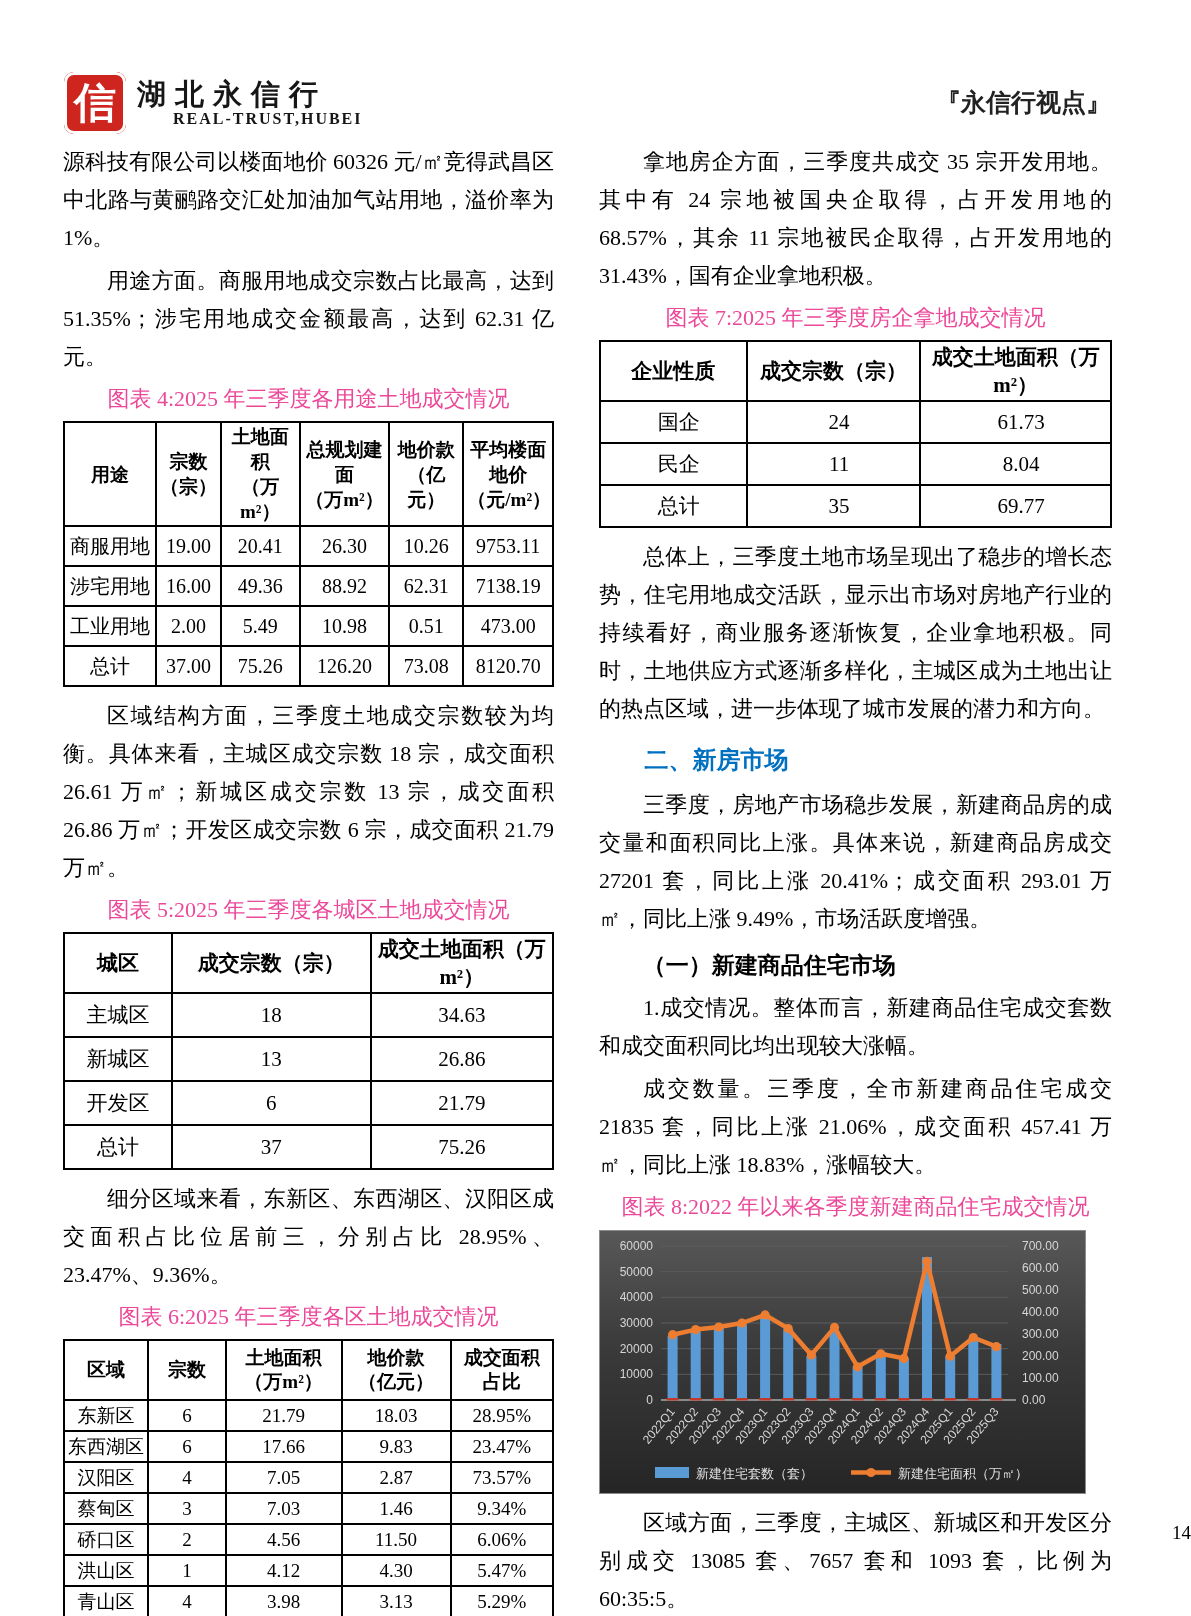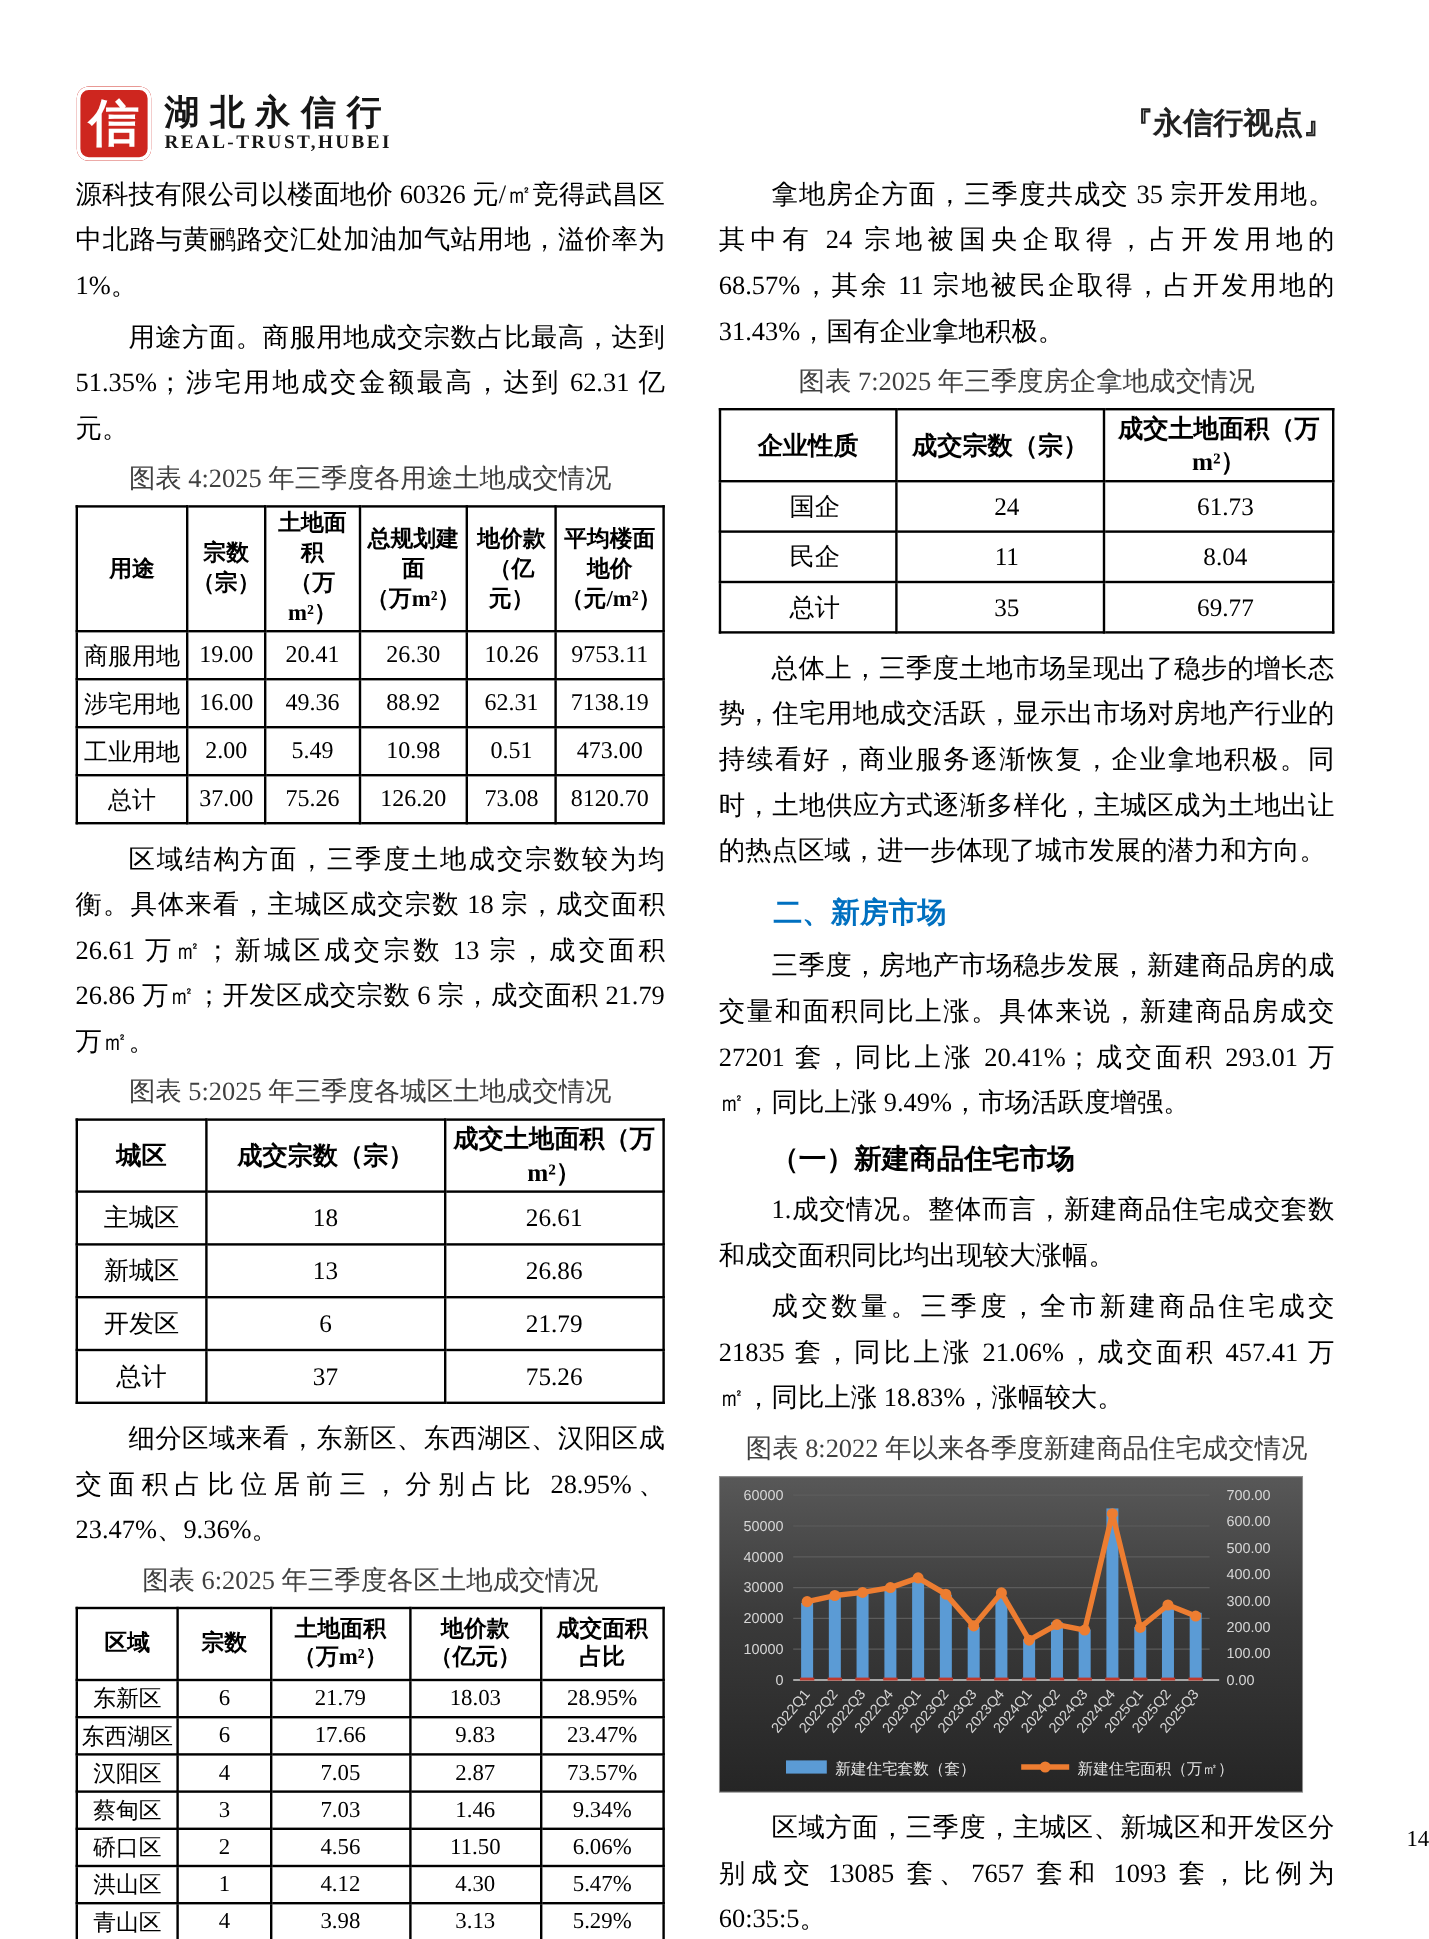--- a/index.html
+++ b/index.html
@@ -6,29 +6,29 @@
   .page{
     position:relative;width:1191px;height:1616px;margin:0 auto;background:#ffffff;
     overflow:hidden;font-family:"Liberation Serif","DejaVu Serif",serif;color:#000;
   }
   
   .header{position:absolute;top:72px;left:64px;right:80px;display:flex;justify-content:space-between;align-items:flex-start;}
   .logo{display:flex;align-items:center;gap:11px;}
   .logo-mark{width:62px;height:62px;background:#CE261F;border-radius:10px;display:flex;align-items:center;justify-content:center;
              color:#fff;font-size:42px;font-weight:bold;font-family:"DejaVu Serif",serif;box-shadow:inset 0 0 0 3px #fff,inset 0 0 0 6px #CE261F;}
   .brand-cn{font-size:29px;font-weight:bold;letter-spacing:9px;color:#161616;line-height:32px;font-family:"Liberation Sans","DejaVu Sans",sans-serif;}
-  .brand-en{font-size:16px;font-weight:bold;letter-spacing:2px;color:#161616;font-family:"Liberation Serif",serif;}
+  .brand-en{font-size:16px;font-weight:bold;letter-spacing:2px;color:#161616;font-family:"Liberation Serif",serif;margin-left:36px;}
   .masthead{font-size:25px;font-weight:bold;color:#222;margin-top:14px;font-family:"Liberation Sans","DejaVu Sans",sans-serif;}
   
   .columns{position:absolute;top:138px;left:63px;right:79px;display:flex;gap:45px;}
   .col-left{width:491px;flex:none;}
   .col-right{flex:1;min-width:0;}
   p.body{font-size:22px;line-height:38px;text-align:justify;margin:5px 0;text-indent:2em;}
   p.body.no-indent{text-indent:0;}
-  .fig-title{color:#404040;font-size:22px;text-align:center;margin:8px 0 7px;}
+  .fig-title{color:#ec4899;font-size:22px;text-align:center;margin:8px 0 7px;}
   .section-heading{color:#0070C0;font-size:24px;font-weight:bold;margin:16px 0 10px;text-indent:1.9em;
                    font-family:"Liberation Sans","DejaVu Sans",sans-serif;}
   .sub-heading{color:#000;font-size:23px;font-weight:bold;margin:12px 0 8px;text-indent:1.9em;
                font-family:"Liberation Sans","DejaVu Sans",sans-serif;}
   
   table.dtable{width:100%;border-collapse:collapse;table-layout:fixed;margin:2px 0 10px;}
   .dtable th,.dtable td{border:2px solid #000;text-align:center;vertical-align:middle;padding:1px 3px;}
   .dtable th{font-weight:bold;white-space:pre-line;}
   .t4{font-size:20px;}  .t4 th{height:58px;font-size:19px;line-height:25px;} .t4 td{height:36px;}
   .t4 th:nth-child(1){width:19%;} .t4 th:nth-child(2){width:13%;} .t4 th:nth-child(3){width:16%;}
@@ -127,21 +127,21 @@
             <tr>
               <th>城区</th>
               <th>成交宗数（宗）</th>
               <th>成交土地面积（万m²）</th>
             </tr>
           </thead>
           <tbody>
             <tr>
               <td>主城区</td>
               <td>18</td>
-              <td>26.61</td>
+              <td>34.63</td>
             </tr>
             <tr>
               <td>新城区</td>
               <td>13</td>
               <td>26.86</td>
             </tr>
             <tr>
               <td>开发区</td>
               <td>6</td>
               <td>21.79</td>

